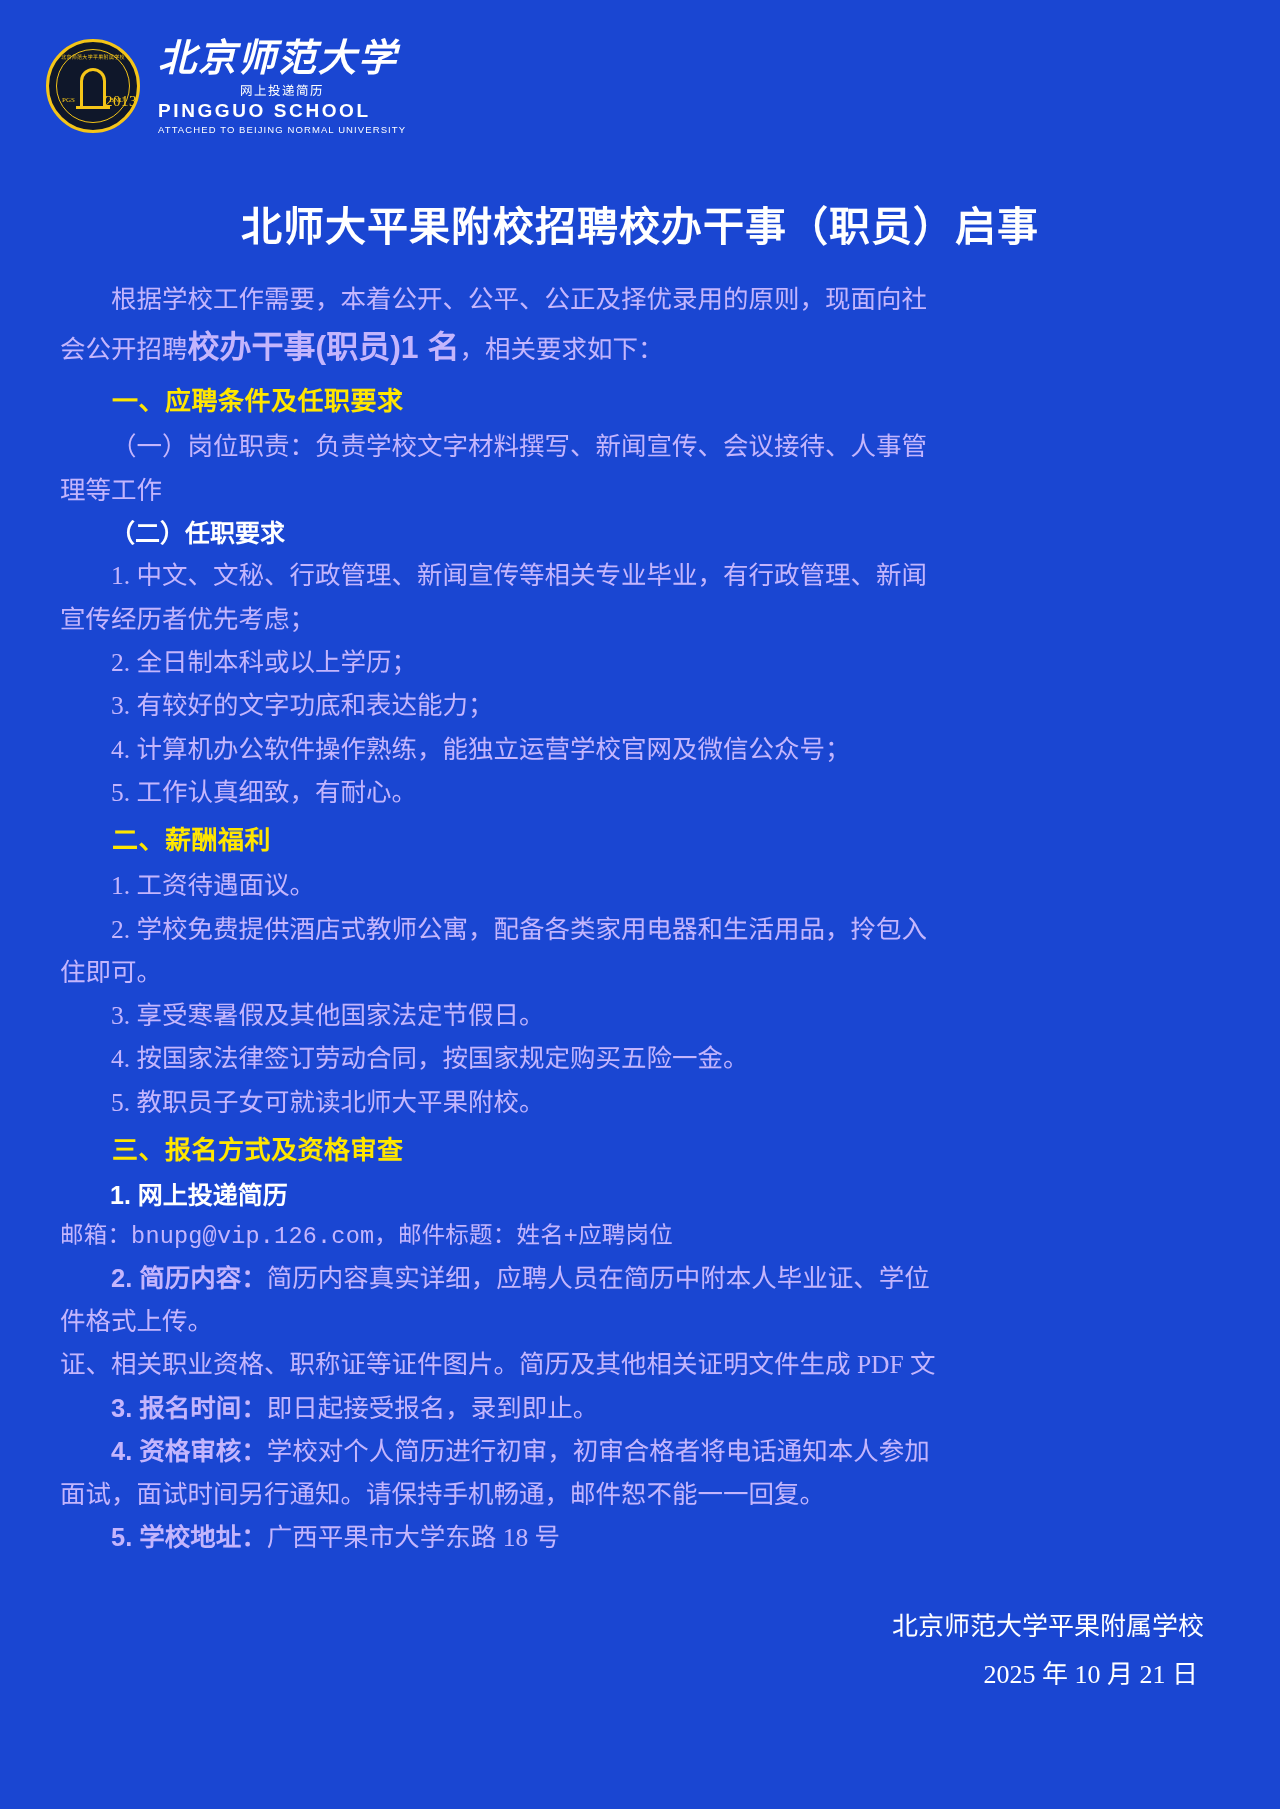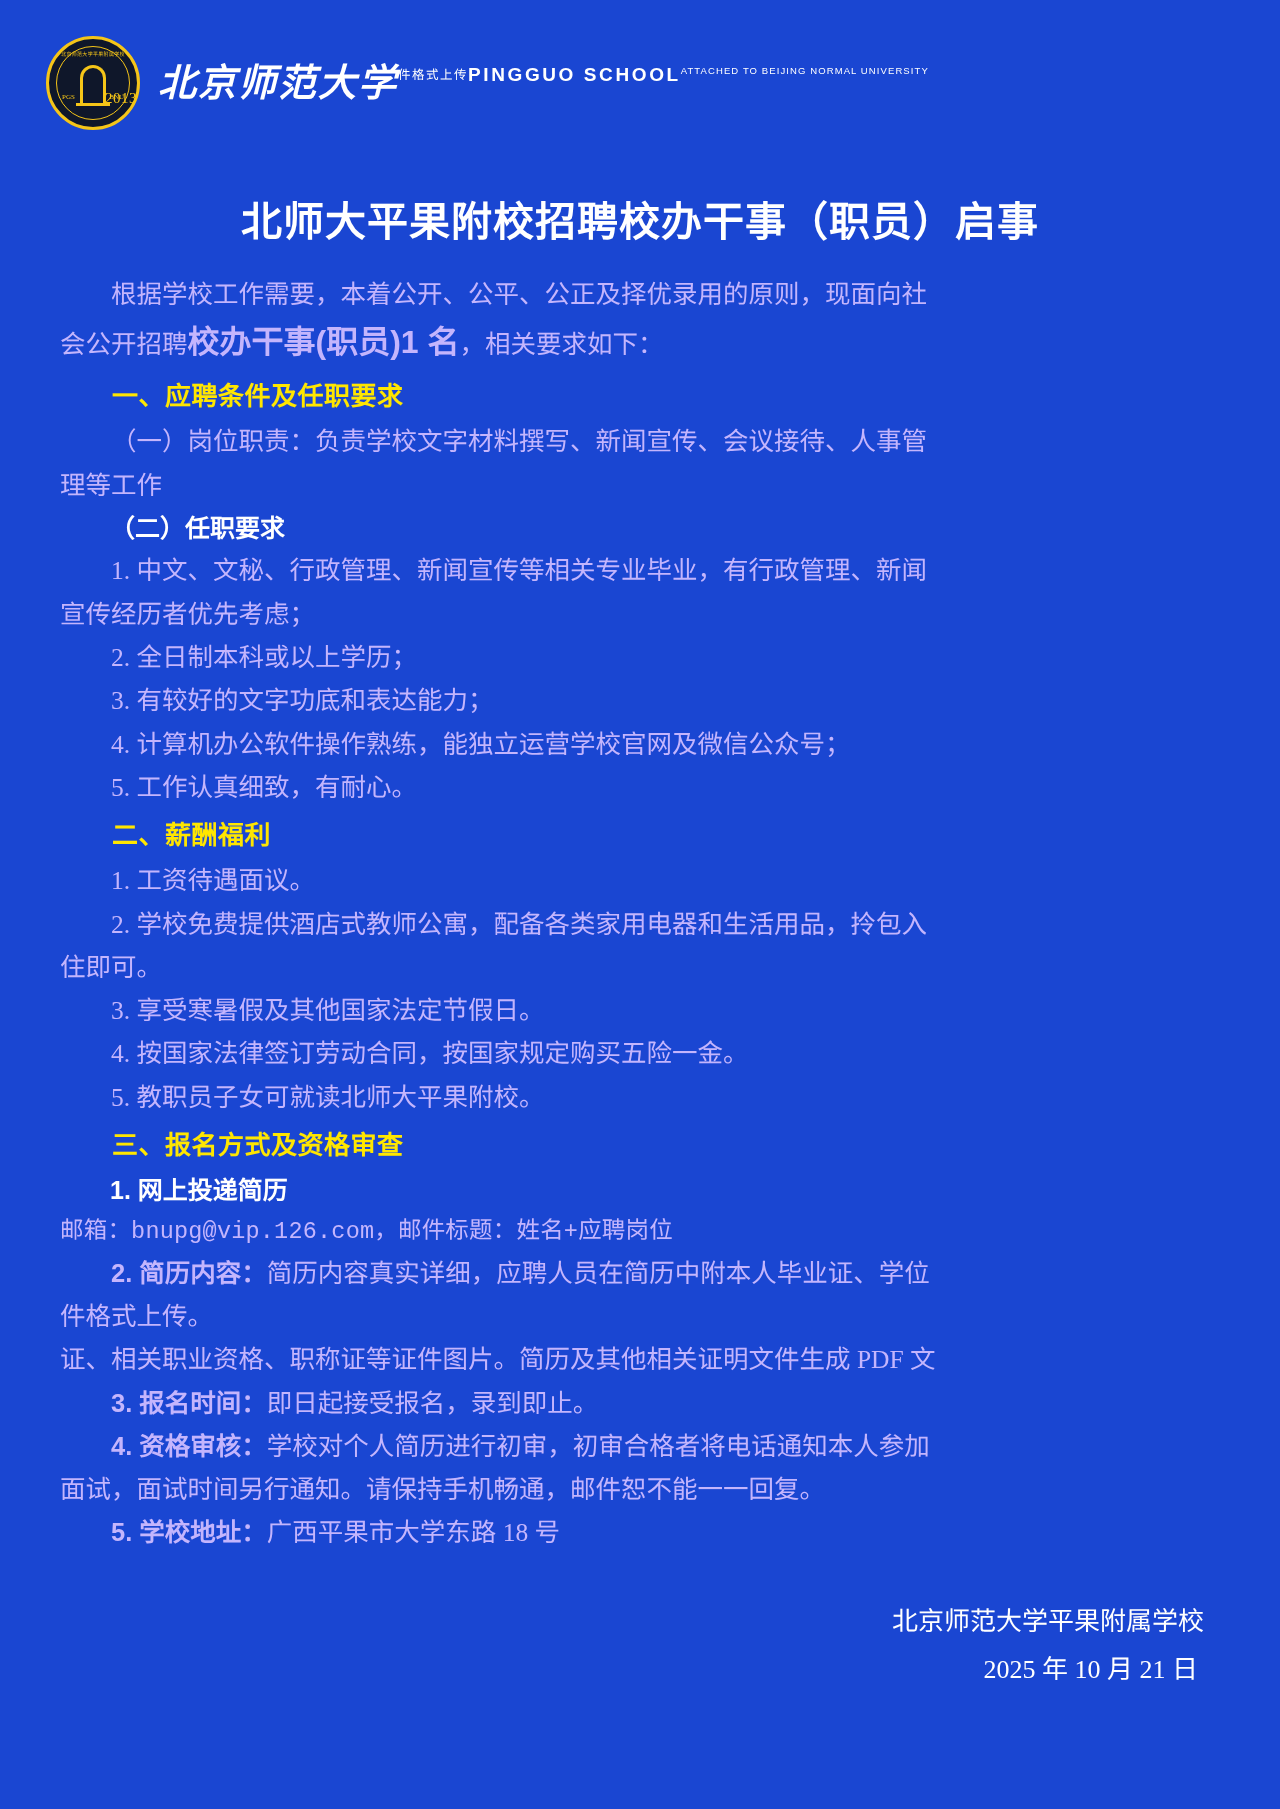--- a/index.html
+++ b/index.html
@@ -96,21 +96,21 @@
     bottom: 26px;
     font-size: 7px;
     color: #f5c518;
     font-family: "Liberation Serif", serif;
   }
   .crest .side-l { left: 13px; }
   .crest .side-r { right: 13px; }
 
   .wordmark {
     display: flex;
-    flex-direction: row;
+    flex-direction: column;
     justify-content: center;
     padding-top: 2px;
   }
   .wordmark .cn-main {
     font-family: "Liberation Serif", serif;
     font-weight: bold;
     font-style: italic;
     font-size: 38px;
     line-height: 1.08;
     letter-spacing: 2px;
@@ -217,21 +217,21 @@
     <div class="crest">
       <div class="inner-ring"></div>
       <div class="top-arc">北京师范大学平果附属学校</div>
       <div class="arch"></div>
       <div class="side-l">PGS</div>
       <div class="side-r">BNU</div>
       <div class="year">2013</div>
     </div>
     <div class="wordmark">
       <div class="cn-main">北京师范大学</div>
-      <div class="cn-sub">件格式上传</div>
+      <div class="cn-sub">网上投递简历</div>
       <div class="en-main">PINGGUO SCHOOL</div>
       <div class="en-sub">ATTACHED TO BEIJING NORMAL UNIVERSITY</div>
     </div>
   </div>
 
   <h1 class="doc-title">北师大平果附校招聘校办干事（职员）启事</h1>
 
   <div class="content">
 
     <p class="p">

